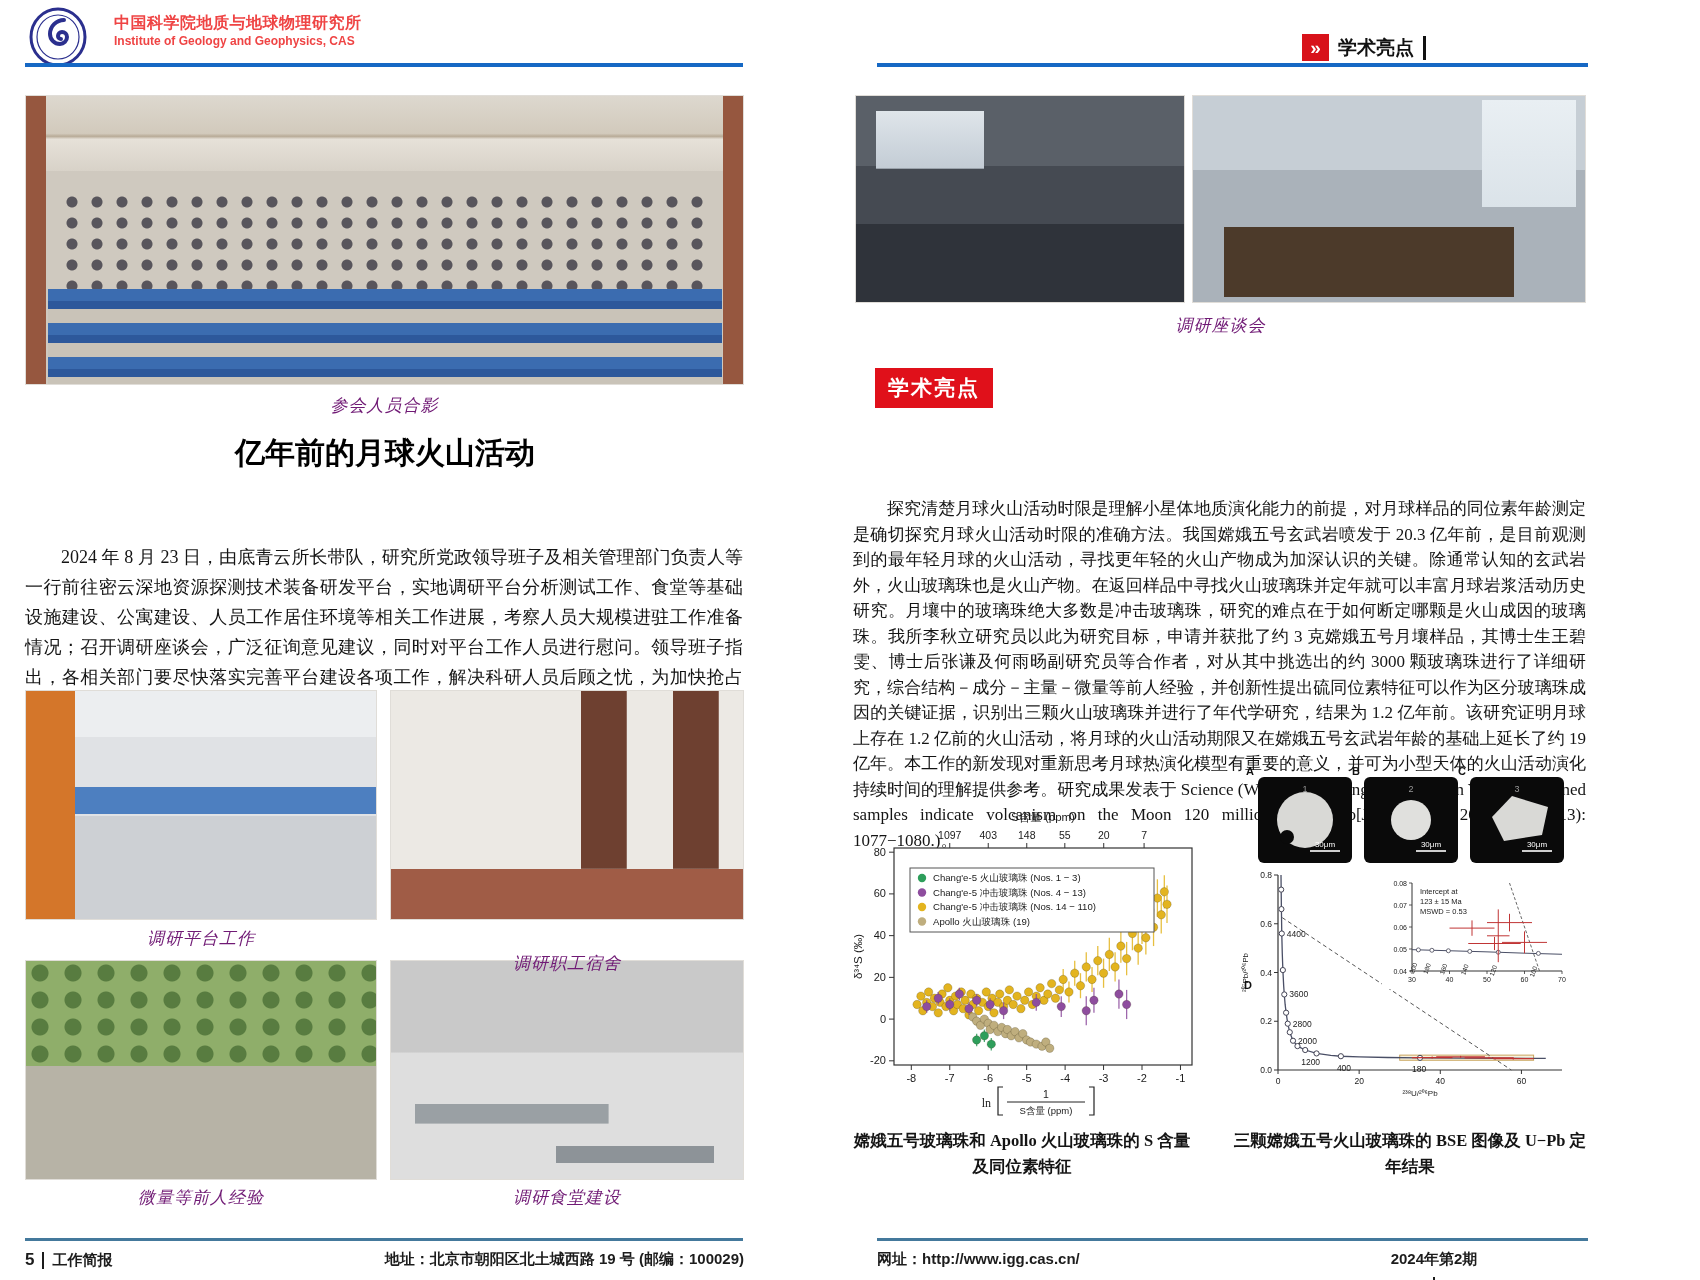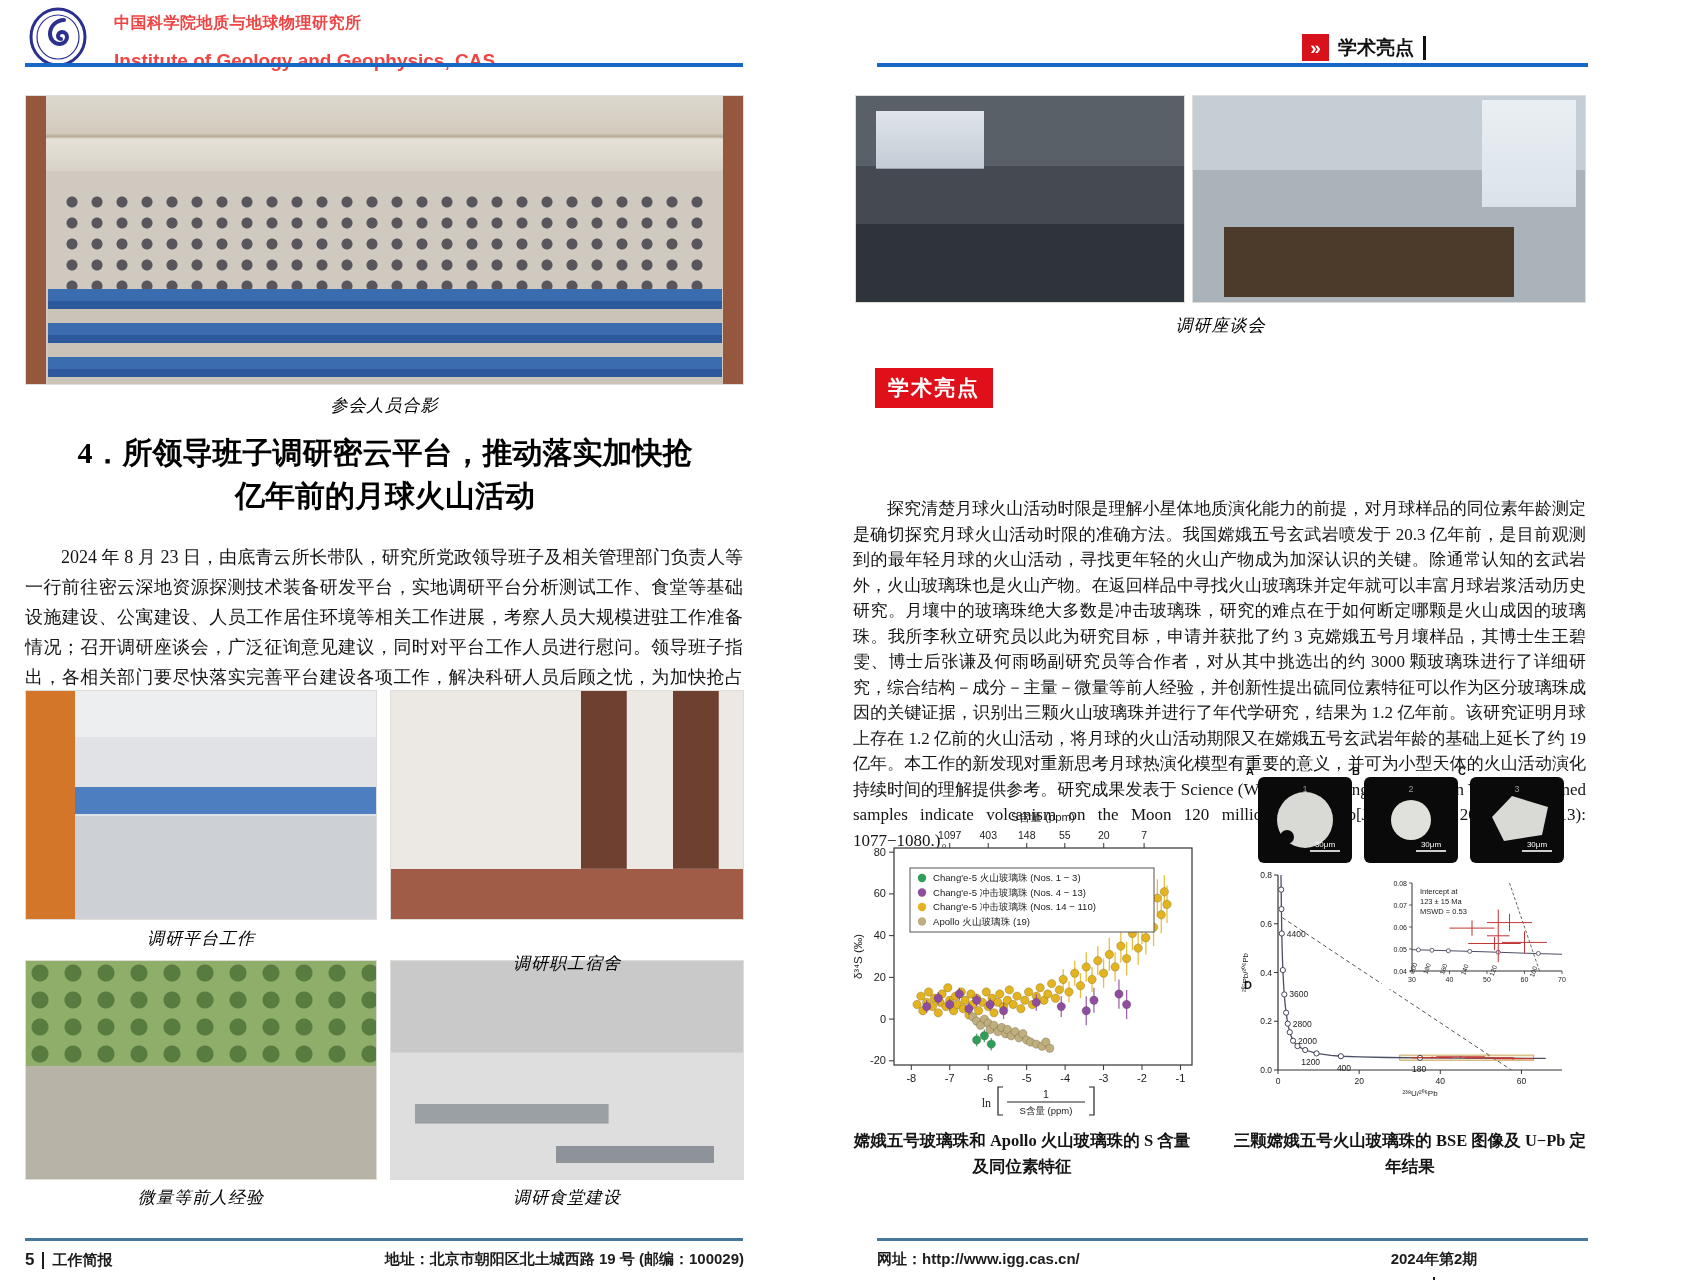--- a/index.html
+++ b/index.html
@@ -3,21 +3,21 @@
 <meta charset="utf-8">
 <style>
   html,body{margin:0;padding:0;background:#e9e9e9;}
   #canvas{position:relative;width:1700px;height:1280px;background:#ffffff;overflow:hidden;
           font-family:"Liberation Serif",serif;color:#141414;}
   .abs{position:absolute;}
   
   .logo{left:22px;top:6px;width:84px;height:62px;}
   .inst{left:114px;top:13px;font-family:"Liberation Sans",sans-serif;font-weight:bold;color:#ef4444;}
   .inst .cn{font-size:16px;letter-spacing:.5px;}
-  .inst .en{font-size:19px;margin-top:16px;}
+  .inst .en{font-size:12px;margin-top:0;}
   .rule-top{height:4px;background:#1668c4;top:63px;}
   .rule-top.l{left:25px;width:718px;}
   .rule-top.r{left:877px;width:711px;}
   .tag{left:1302px;top:34px;display:flex;align-items:center;gap:9px;}
   .tag-icon{width:27px;height:27px;background:#d8121a;color:#fff;font-weight:bold;font-size:19px;
             display:flex;align-items:center;justify-content:center;font-family:"Liberation Sans",sans-serif;}
   .tag-label{font-family:"Liberation Sans",sans-serif;font-weight:bold;font-size:19px;color:#111;}
   .tag-bar{width:3px;height:24px;background:#111;}
   
   .photo{border:1px solid #e0ddd8;box-sizing:border-box;}
@@ -46,21 +46,21 @@
   .photo-meet1{left:855px;top:95px;width:330px;height:208px;position:absolute;
     background-color:#454a52;
     background-image:linear-gradient(#dfe5ea,#c3ccd5),linear-gradient(180deg,#5a6068 0 34%,rgba(0,0,0,0) 34%),
       linear-gradient(180deg,rgba(0,0,0,0) 0 62%,#2f333a 62% 100%);
     background-size:33% 28%,100% 100%,100% 100%;background-position:9% 10%,0 0,0 0;background-repeat:no-repeat;}
   .photo-meet2{left:1192px;top:95px;width:394px;height:208px;position:absolute;background-color:#aab2ba;
     background-image:linear-gradient(#e9eff3,#dbe3e9),linear-gradient(#4c3a2a,#4c3a2a),
       linear-gradient(180deg,#c6ced5 0 36%,rgba(0,0,0,0) 36%);
     background-size:24% 52%,74% 34%,100% 100%;background-position:97% 4%,30% 96%,0 0;background-repeat:no-repeat;}
   
-  .caption{font-size:17px;color:#000000;text-align:center;font-style:italic;letter-spacing:1px;font-weight:500;}
+  .caption{font-size:17px;color:#701a75;text-align:center;font-style:italic;letter-spacing:1px;font-weight:500;}
   .cap-main{left:25px;top:394px;width:719px;}
   .cap-p1{left:25px;top:927px;width:352px;}
   .cap-p2{left:390px;top:927px;width:354px;margin-top:25px;}
   .cap-p3{left:25px;top:1186px;width:352px;}
   .cap-p4{left:390px;top:1186px;width:354px;}
   .cap-seminar{left:855px;top:314px;width:731px;}
   .heading{font-weight:bold;font-size:30px;line-height:1.42;text-align:center;color:#000;}
   .heading-left{left:28px;top:432px;width:714px;}
   .heading-right{left:855px;top:428px;width:731px;}
   .body-text{font-size:18px;line-height:1.66;text-align:justify;}
@@ -116,21 +116,20 @@
     <span class="tag-label">学术亮点</span>
     <span class="tag-bar"></span>
   </div>
   <div class="abs rule-top l"></div>
   <div class="abs rule-top r"></div>
 
   <div class="photo photo-hall"></div>
   <div class="abs caption cap-main">参会人员合影</div>
 
   <div class="abs heading heading-left">
-    <div>4．所领导班子调研密云平台，推动落实加快抢</div>
     <div>亿年前的月球火山活动</div>
   </div>
 
   <div class="abs body-text body-left">
     <p>2024 年 8 月 23 日，由底青云所长带队，研究所党政领导班子及相关管理部门负责人等一行前往密云深地资源探测技术装备研发平台，实地调研平台分析测试工作、食堂等基础设施建设、公寓建设、人员工作居住环境等相关工作进展，考察人员大规模进驻工作准备情况；召开调研座谈会，广泛征询意见建议，同时对平台工作人员进行慰问。领导班子指出，各相关部门要尽快落实完善平台建设各项工作，解决科研人员后顾之忧，为加快抢占科技制高点提供有力支撑和坚强保障。</p>
   </div>
 
   <div class="photo photo-lab"></div>
   <div class="photo photo-dorm"></div>
   <div class="photo photo-campus"></div>

